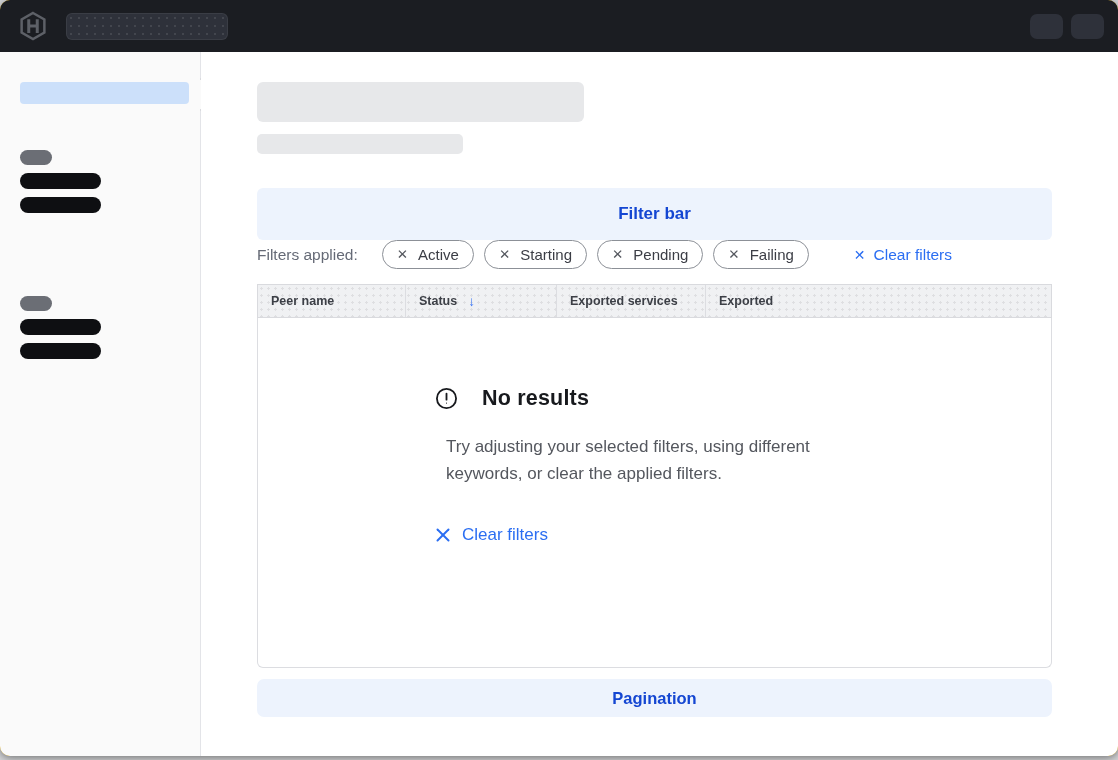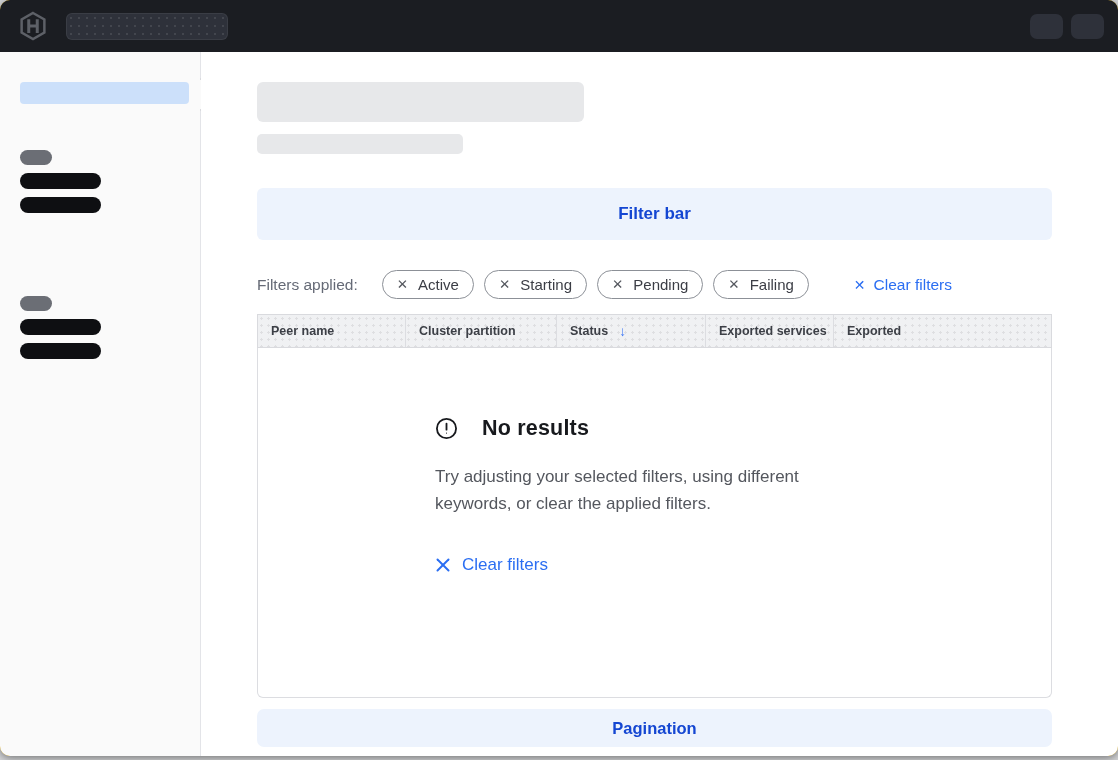--- a/index.html
+++ b/index.html
@@ -55,21 +55,21 @@
   .title-skeleton{ width:327px; height:40px; border-radius:6px; background:#e7e8ea; }
   .subtitle-skeleton{ width:206px; height:20px; border-radius:5px; background:#e7e8ea; margin-top:12px; }
   .banner{
     background:var(--banner-bg,#edf3fd); border-radius:6px;
     display:flex; align-items:center; justify-content:center;
     color:var(--accent-blue,#1446d2); font-weight:700;
   }
   .banner.filter{ margin-top:34px; height:52px; font-size:17px; }
   .banner.pagination{ margin-top:11px; height:38px; font-size:16.5px;border-radius:7px; }
   
-  .filters-row{ margin-top:30px; display:flex; align-items:center; }
+  .filters-row{ margin-top:0; display:flex; align-items:center; }
   .filters-label{ font-size:15.5px; color:#656a76; margin-right:24px; }
   .chip{
     display:inline-flex; align-items:center; gap:10px;
     border:1px solid #8c9097; border-radius:15px; background:#fff;
     height:29px; padding:0 14px; margin-right:10px;
     font-size:15px; color:#3b3d45; cursor:pointer;
   }
   .chip .x{ color:#54575e; font-size:13.5px; line-height:1; }
   .clear-link{
     margin-left:35px; display:inline-flex; align-items:center; gap:8px;
@@ -96,21 +96,21 @@
   .table-body{
     border:1px solid #dcdde1; border-top:none; border-radius:0 0 6px 6px;
     height:350px; background:#fff; position:relative;
   }
   .empty-state{ position:absolute; left:177px; top:68px; }
   .empty-title-row{ display:flex; align-items:center; gap:24px; }
   .empty-title-row svg{ display:block; }
   .empty-title{ font-size:21.5px; font-weight:700; color:#17191d; letter-spacing:.2px; }
   .empty-desc{
     margin-top:22px; width:445px;
-    font-size:17px; line-height:27px; color:#54575e;
+    font-size:17px; line-height:27px; color:#54575e;margin-left:11px;
   }
   .empty-clear{
     margin-top:38px; display:inline-flex; align-items:center; gap:11px;
     color:var(--link-blue,#2b6ef2); font-size:17px; cursor:pointer; text-decoration:none;
   }
 </style>
 </head>
 <body>
 
 <div class="window">
@@ -174,23 +174,20 @@
         </span>
         <a class="clear-link">
           <span class="x">✕</span>
           <span>Clear filters</span>
         </a>
       </div>
 
       <div class="table-header">
         <div class="th">
           <span>Peer name</span>
-        </div>
-        <div class="th">
-          <span>Cluster partition</span>
         </div>
         <div class="th">
           <span>Status</span>
           <span class="sort-arrow">↓</span>
         </div>
         <div class="th">
           <span>Exported services</span>
         </div>
         <div class="th">
           <span>Exported</span>

